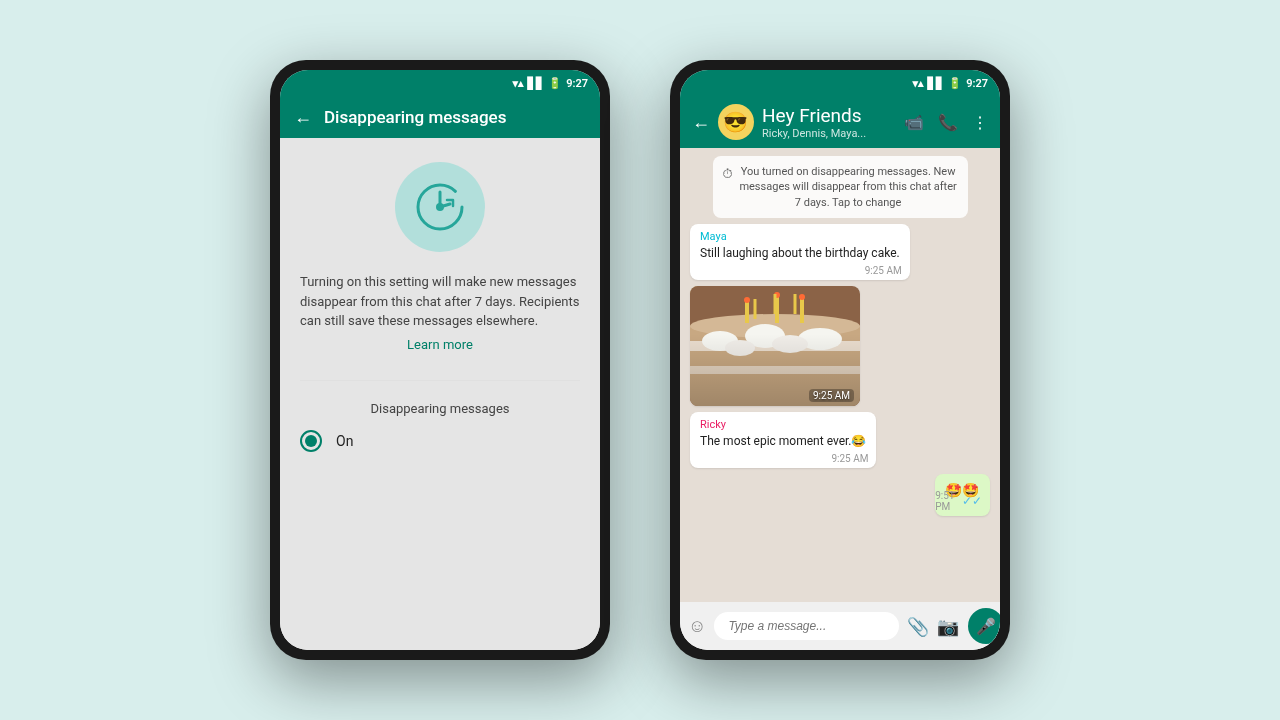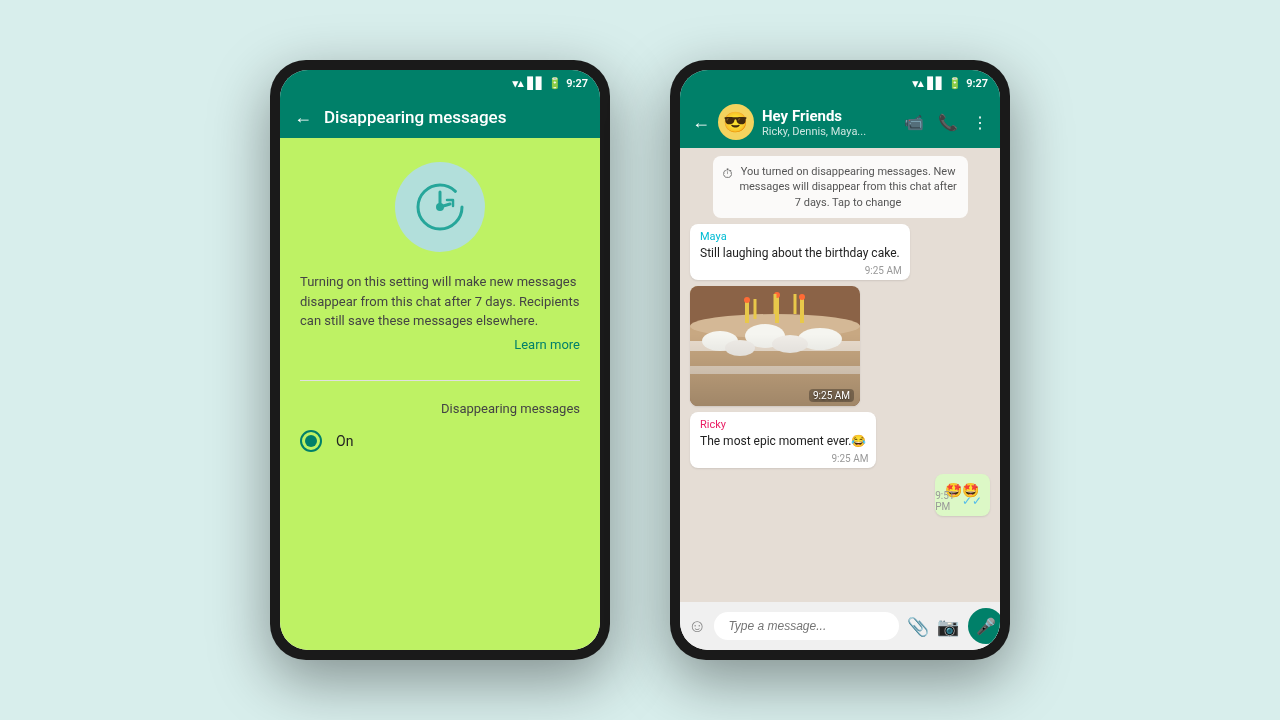--- a/index.html
+++ b/index.html
@@ -63,25 +63,25 @@
     .phone1 .app-header .back-arrow {
       font-size: 18px;
       cursor: pointer;
     }
     .phone1 .app-header .title {
       font-size: 17px;
       font-weight: 500;
     }
     .phone1 .content {
       flex: 1;
-      background: #bef264;
+      background: #e5e5e5;
       padding: 24px 20px;
       display: flex;
       flex-direction: column;
-      align-items: flex-end;
+      align-items: center;
     }
     .phone1 .icon-circle {
       width: 90px;
       height: 90px;
       border-radius: 50%;
       background: #b2dfdb;
       display: flex;
       align-items: center;
       justify-content: center;
       margin: 0 auto 20px;
@@ -179,22 +179,22 @@
       display: flex;
       align-items: center;
       justify-content: center;
       font-size: 20px;
       flex-shrink: 0;
     }
     .chat-header-info {
       flex: 1;
     }
     .chat-header-name {
-      font-size: 15px;
-      font-weight: 700;
+      font-size: 19px;
+      font-weight: 400;
       color: white;
     }
     .chat-header-sub {
       font-size: 11px;
       color: rgba(255,255,255,0.8);
     }
     .chat-header-icons {
       display: flex;
       gap: 14px;
       align-items: center;

